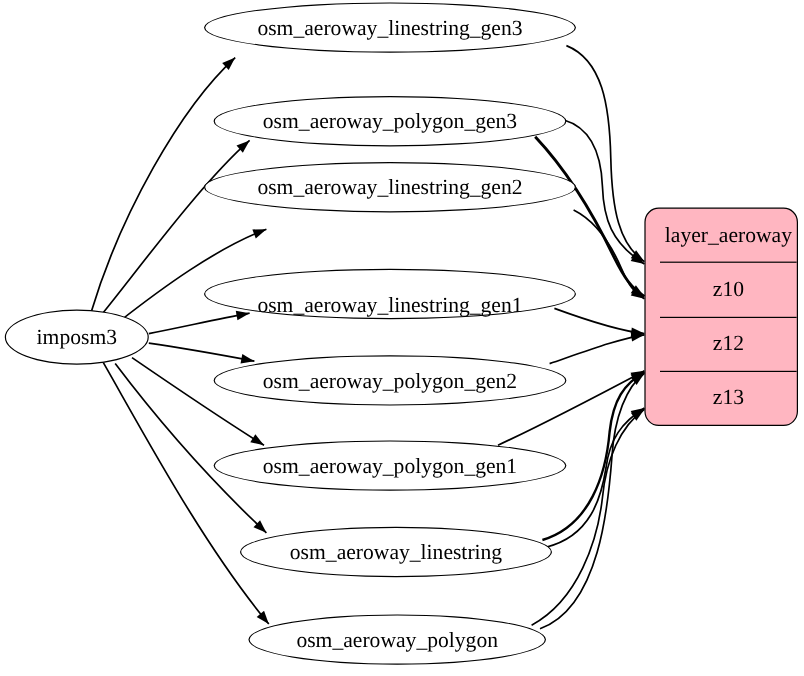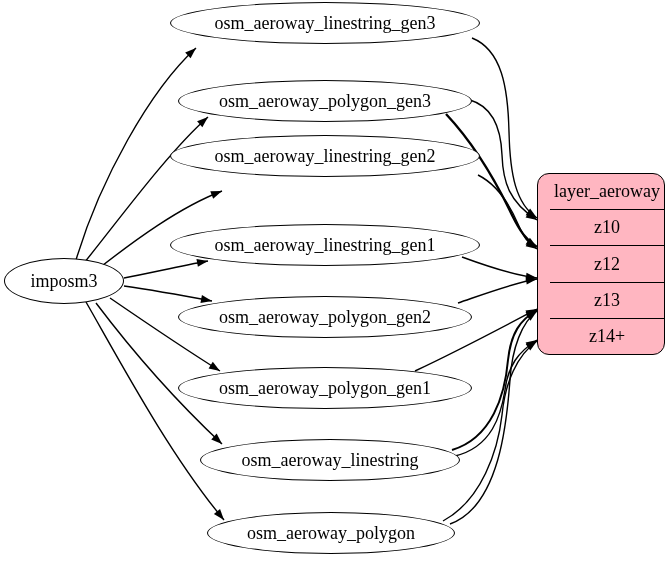--- a/index.html
+++ b/index.html
@@ -19,21 +19,21 @@
     border-radius:50%;
     font-size:18px;color:#000;
     white-space:nowrap;
     box-sizing:border-box;
   }
   
   #n-imposm3              {left:4px;  top:258px; width:120px; height:46px;}
   #n-ls-gen3              {left:170px; top:2px;   width:310px; height:42px;}
   #n-pg-gen3              {left:178px; top:80px;  width:294px; height:42px;}
   #n-ls-gen2              {left:170px; top:135px; width:310px; height:42px;}
-  #n-ls-gen1              {left:170px; top:224px; width:310px; height:42px;}
+  #n-ls-gen1              {left:170px; top:224px; width:310px; height:42px;align-items:flex-end;}
   #n-pg-gen2              {left:178px; top:296px; width:294px; height:42px;justify-content:center;}
   #n-pg-gen1              {left:178px; top:367px; width:294px; height:42px;}
   #n-ls                   {left:200px; top:439px; width:260px; height:42px;}
   #n-pg                   {left:207px; top:512px; width:248px; height:42px;}
 
   .record{
     position:absolute;z-index:2;
     left:537px; top:173px; width:128px; height:182px;
     background:#ffb6c1;
     border:1.6px solid #000;
@@ -132,17 +132,14 @@
     </div>
     <div class="row">
       <span>z10</span>
     </div>
     <div class="row">
       <span>z12</span>
     </div>
     <div class="row">
       <span>z13</span>
     </div>
-    <div class="row">
-      <span>z14+</span>
-    </div>
   </div>
 </div>
 
 </body></html>

